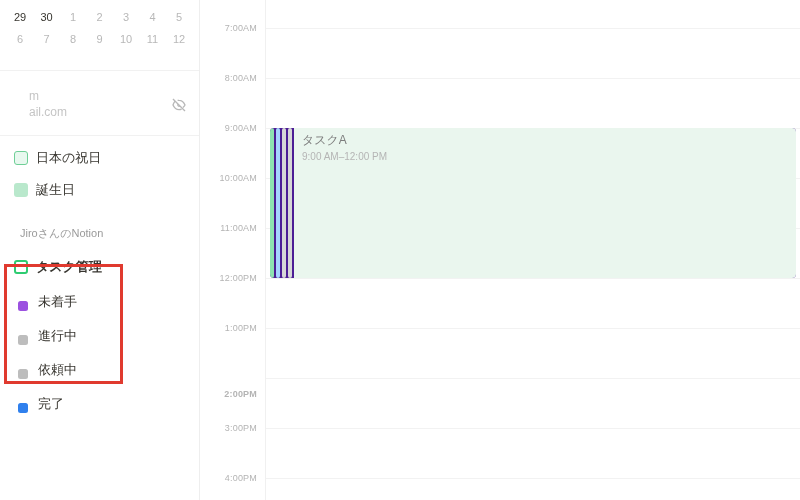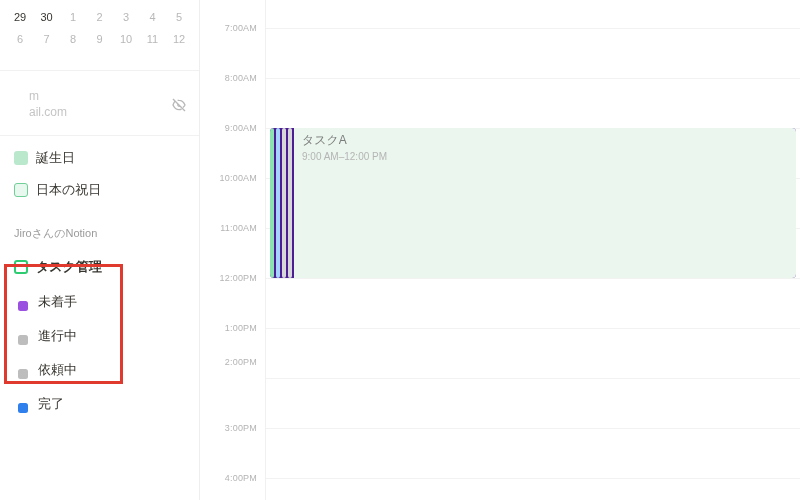--- a/index.html
+++ b/index.html
@@ -106,20 +106,21 @@
   .add-cal .plus { margin-right: 6px; color: #9b9b9b; }
 
   .notion-section {
     padding: 14px 0 0 0;
     position: relative;
   }
   .notion-header {
     font-size: 11px;
     color: #9a9a9a;
     padding: 0 14px 10px 14px;
+    margin-left: 6px;
   }
   .notion-cal {
     display: flex;
     align-items: center;
     padding: 7px 14px;
     font-size: 13px;
     font-weight: 600;
     color: #37352f;
     cursor: pointer;
   }
@@ -264,26 +265,26 @@
       <svg viewBox="0 0 24 24" fill="none" stroke="currentColor" stroke-width="2">
         <path d="M3 3l18 18"></path>
         <path d="M10.6 10.6a2 2 0 002.8 2.8"></path>
         <path d="M9.9 5.1A9.7 9.7 0 0112 5c6 0 9 7 9 7a16 16 0 01-3.1 3.9M6.1 6.1A16 16 0 003 12s3 7 9 7a9.7 9.7 0 003.9-.8"></path>
       </svg>
     </span>
   </div>
 
   <div class="cal-items" id="cal-items">
       <div class="cal-item">
+        <span class="square green-outline"></span>
+        <span>日本の祝日</span>
+      </div>
+      <div class="cal-item">
         <span class="square green-solid"></span>
         <span>誕生日</span>
-      </div>
-      <div class="cal-item">
-        <span class="square green-outline"></span>
-        <span>日本の祝日</span>
       </div>
     </div>
 
 
   <div class="notion-section">
     <div class="notion-header">JiroさんのNotion</div>
     <div class="notion-cal">
       <span class="sq2"></span>
       <span>タスク管理</span>
     </div>
@@ -312,21 +313,21 @@
 
 <div class="main">
   <div class="gutter" id="gutter">
       <div class="hour-label" style="top: 28px;">7:00AM</div>
       <div class="hour-label" style="top: 78px;">8:00AM</div>
       <div class="hour-label" style="top: 128px;">9:00AM</div>
       <div class="hour-label" style="top: 178px;">10:00AM</div>
       <div class="hour-label" style="top: 228px;">11:00AM</div>
       <div class="hour-label" style="top: 278px;">12:00PM</div>
       <div class="hour-label" style="top: 328px;">1:00PM</div>
-      <div class="hour-label" style="top: 362px;">2:00PM</div>
+      <div class="hour-label" style="top: 394px; font-weight: bold;">2:00PM</div>
       <div class="hour-label" style="top: 428px;">3:00PM</div>
       <div class="hour-label" style="top: 478px;">4:00PM</div>
     </div>
   <div class="grid" id="grid">
       <div class="grid-line" style="top: 28px;"></div>
       <div class="grid-line" style="top: 78px;"></div>
       <div class="grid-line" style="top: 128px;"></div>
       <div class="grid-line" style="top: 178px;"></div>
       <div class="grid-line" style="top: 228px;"></div>
       <div class="grid-line" style="top: 278px;"></div>

